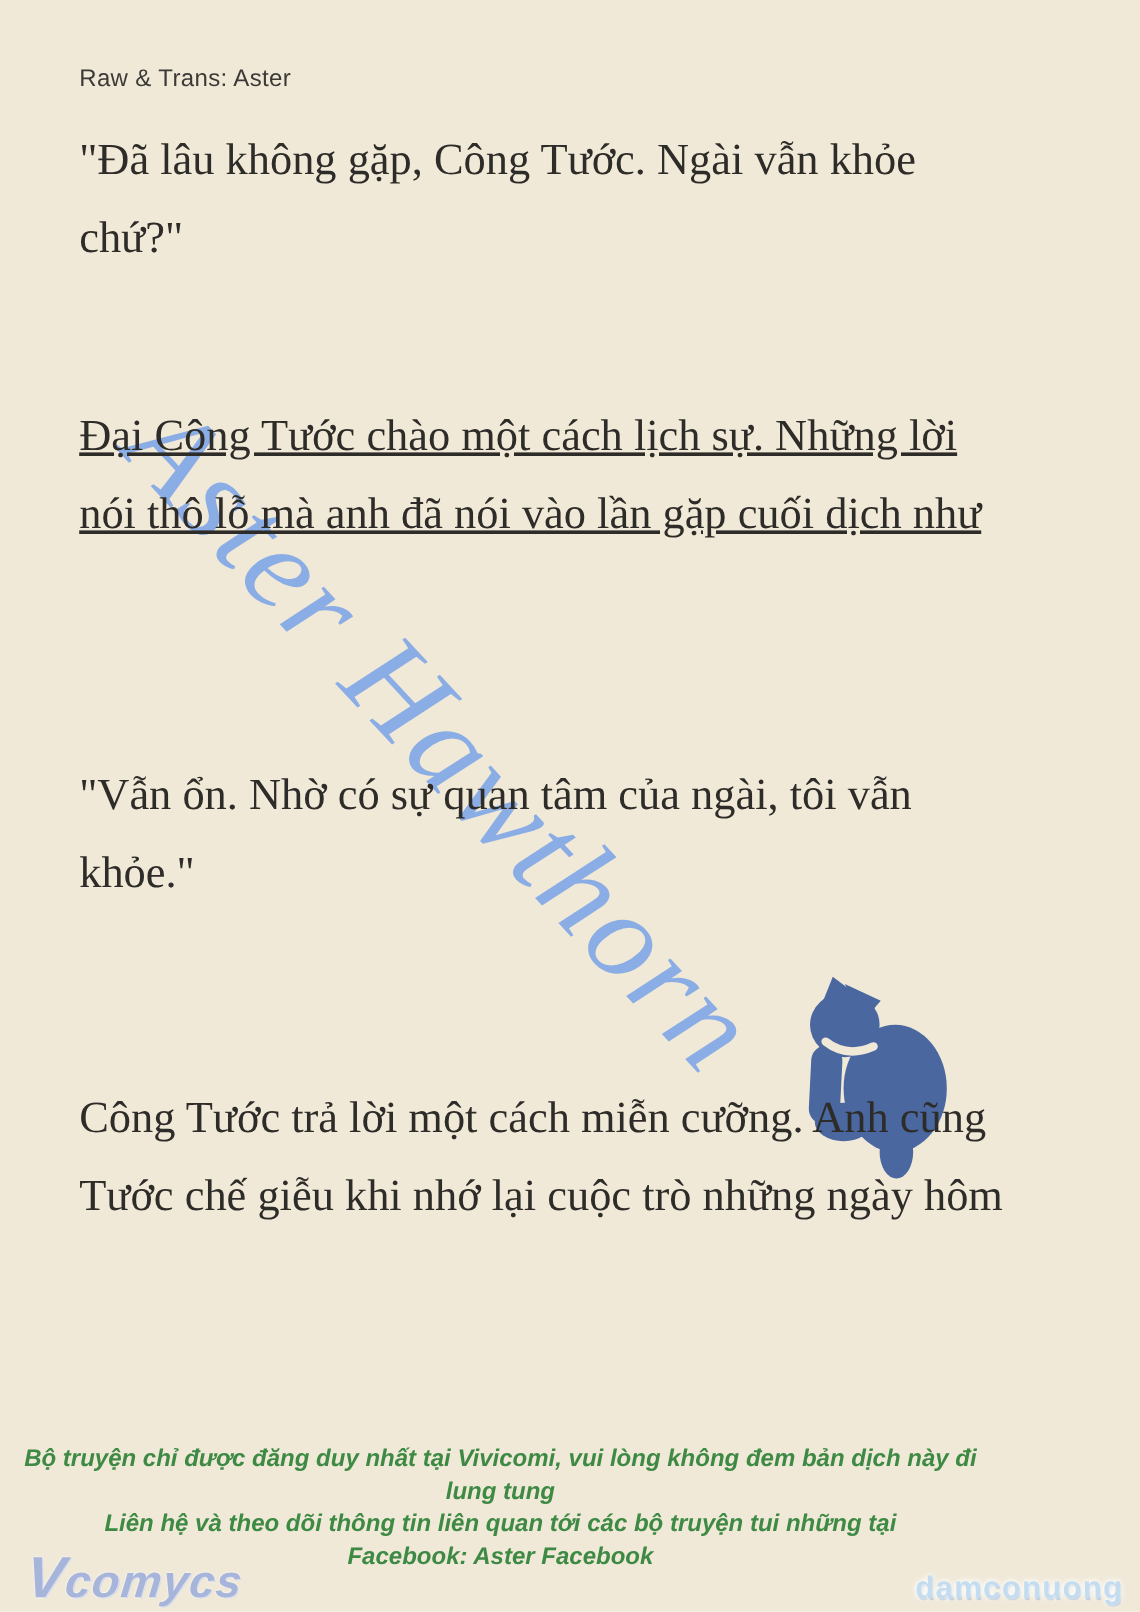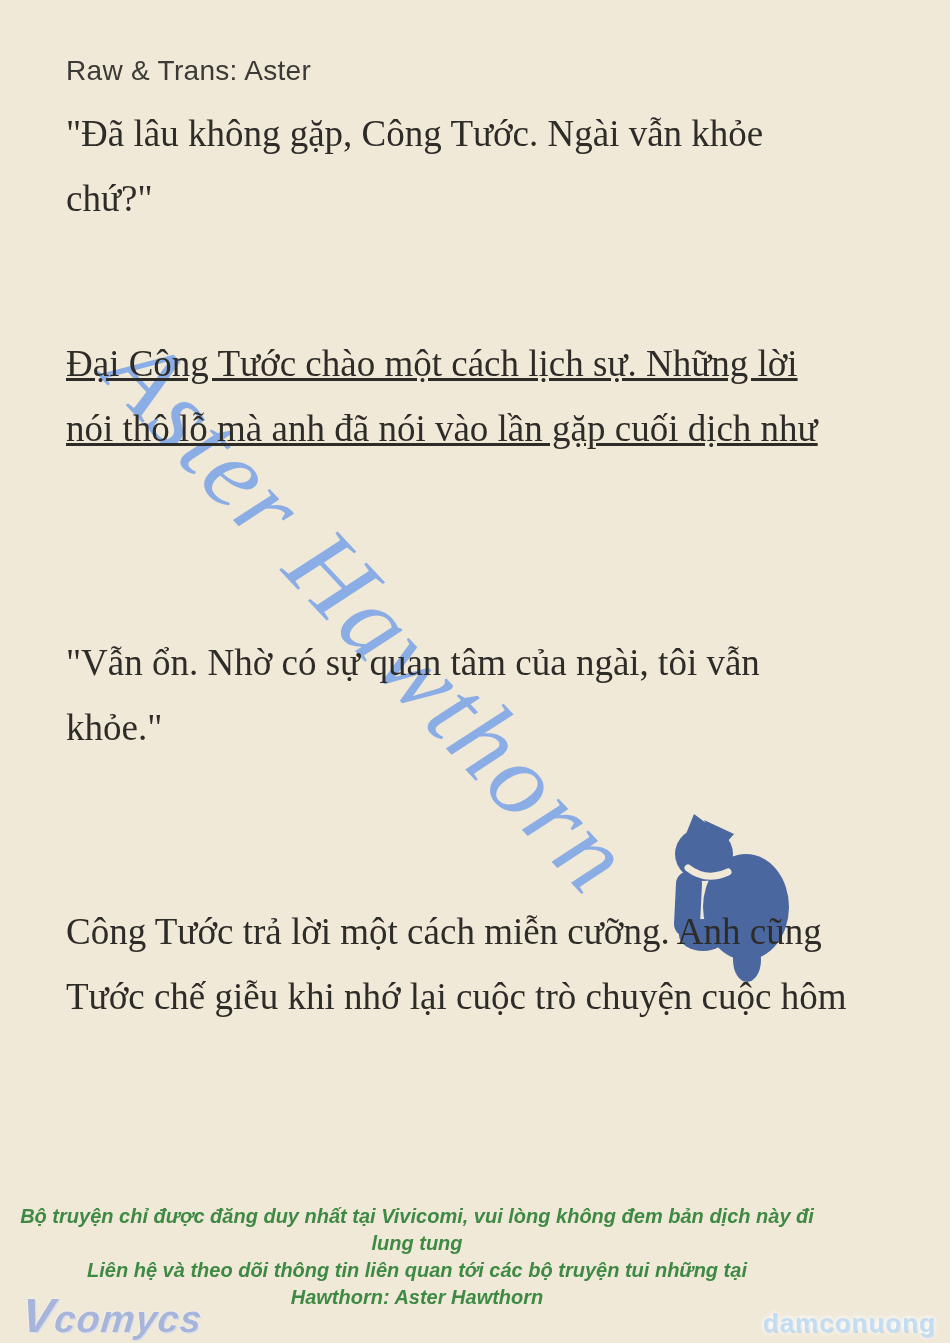--- a/index.html
+++ b/index.html
@@ -6,21 +6,21 @@
   .page{
     position:relative;
     width:950px;height:1343px;
     background:#f0e9d8;
     overflow:hidden;
     font-family:"Liberation Serif", serif;
   }
   .header{
     position:absolute;left:66px;top:55px;
     font-family:"Liberation Sans", sans-serif;
-    font-size:28px;color:#3b3a36;letter-spacing:.3px;
+    font-size:20px;color:#3b3a36;letter-spacing:.3px;
   }
   .watermark{
     position:absolute;left:163px;top:316px;
     transform:rotate(47deg);
     transform-origin:0 0;
     font-family:"Liberation Serif", serif;
     font-style:italic;
     font-size:105px;line-height:1;
     color:#76a0e8;opacity:.82;
     letter-spacing:3px;
@@ -104,26 +104,26 @@
     <div class="line">nói thô lỗ mà anh đã nói vào lần gặp cuối dịch như</div>
   </div>
 
   <div class="para p3">
     <div class="line">"Vẫn ổn. Nhờ có sự quan tâm của ngài, tôi vẫn</div>
     <div class="line">khỏe."</div>
   </div>
 
   <div class="para p4">
     <div class="line">Công Tước trả lời một cách miễn cưỡng. Anh cũng</div>
-    <div class="line">Tước chế giễu khi nhớ lại cuộc trò chuyện cuộc hôm</div>
+    <div class="line">Tước chế giễu khi nhớ lại cuộc trò những ngày hôm</div>
   </div>
 
   <div class="footer">
     <div>Bộ truyện chỉ được đăng duy nhất tại Vivicomi, vui lòng không đem bản dịch này đi lung tung</div>
     <div>Liên hệ và theo dõi thông tin liên quan tới các bộ truyện tui những tại</div>
-    <div>Hawthorn: Aster Hawthorn</div>
+    <div>Facebook: Aster Facebook</div>
   </div>
 
   <div class="vcomycs"><span class="v-cap">V</span><span>comycs</span></div>
 
   <div class="damconuong">damconuong</div>
 
 </div>
 
 </body></html>

